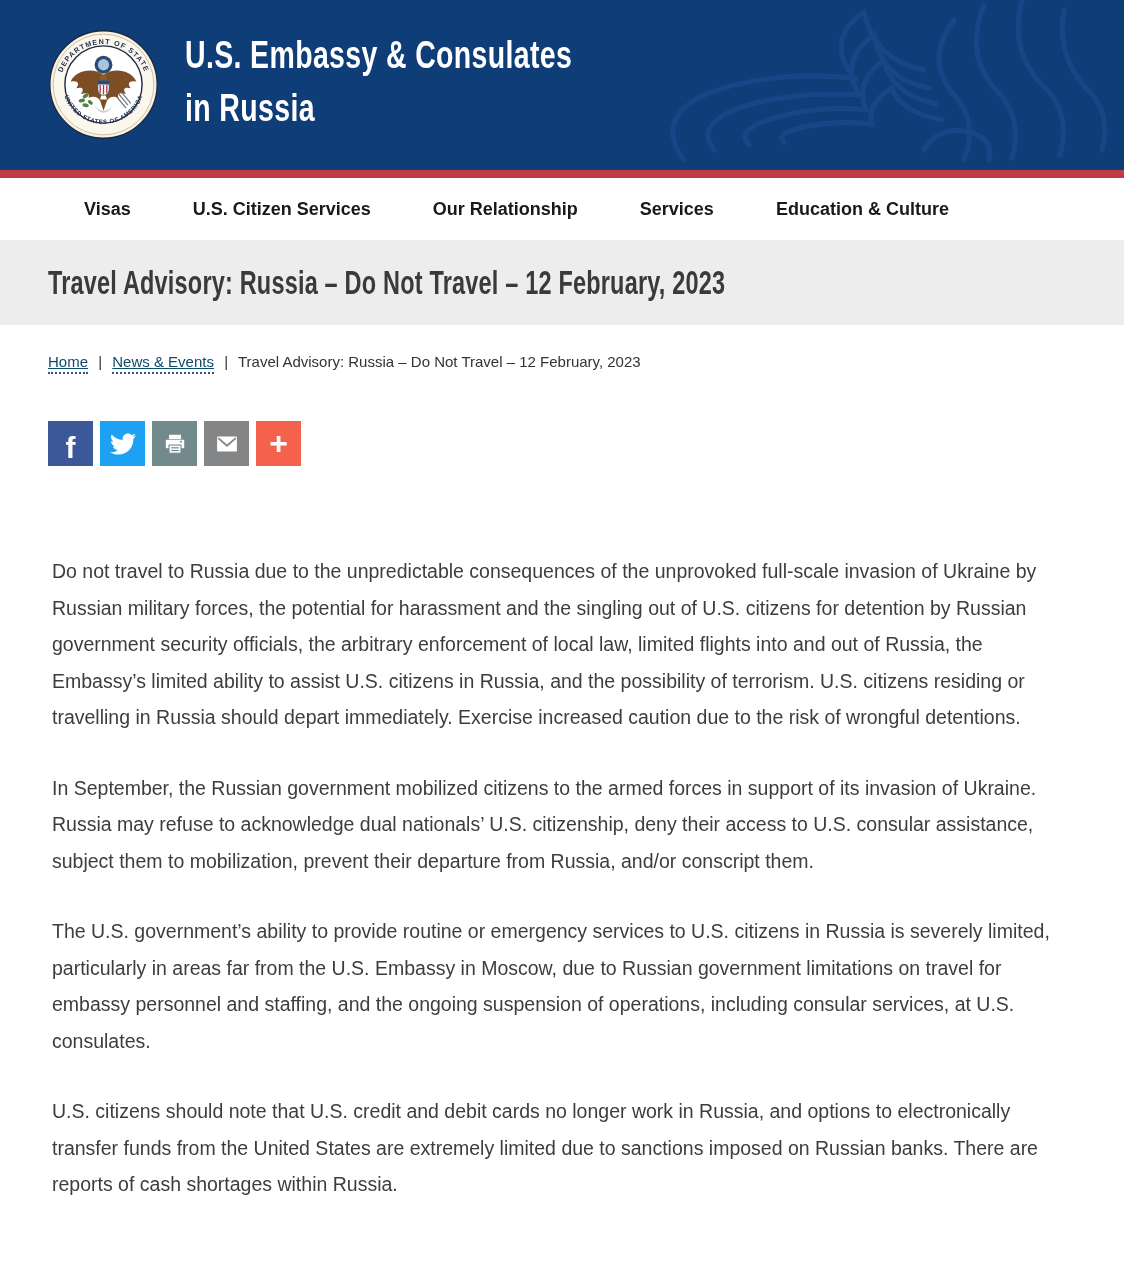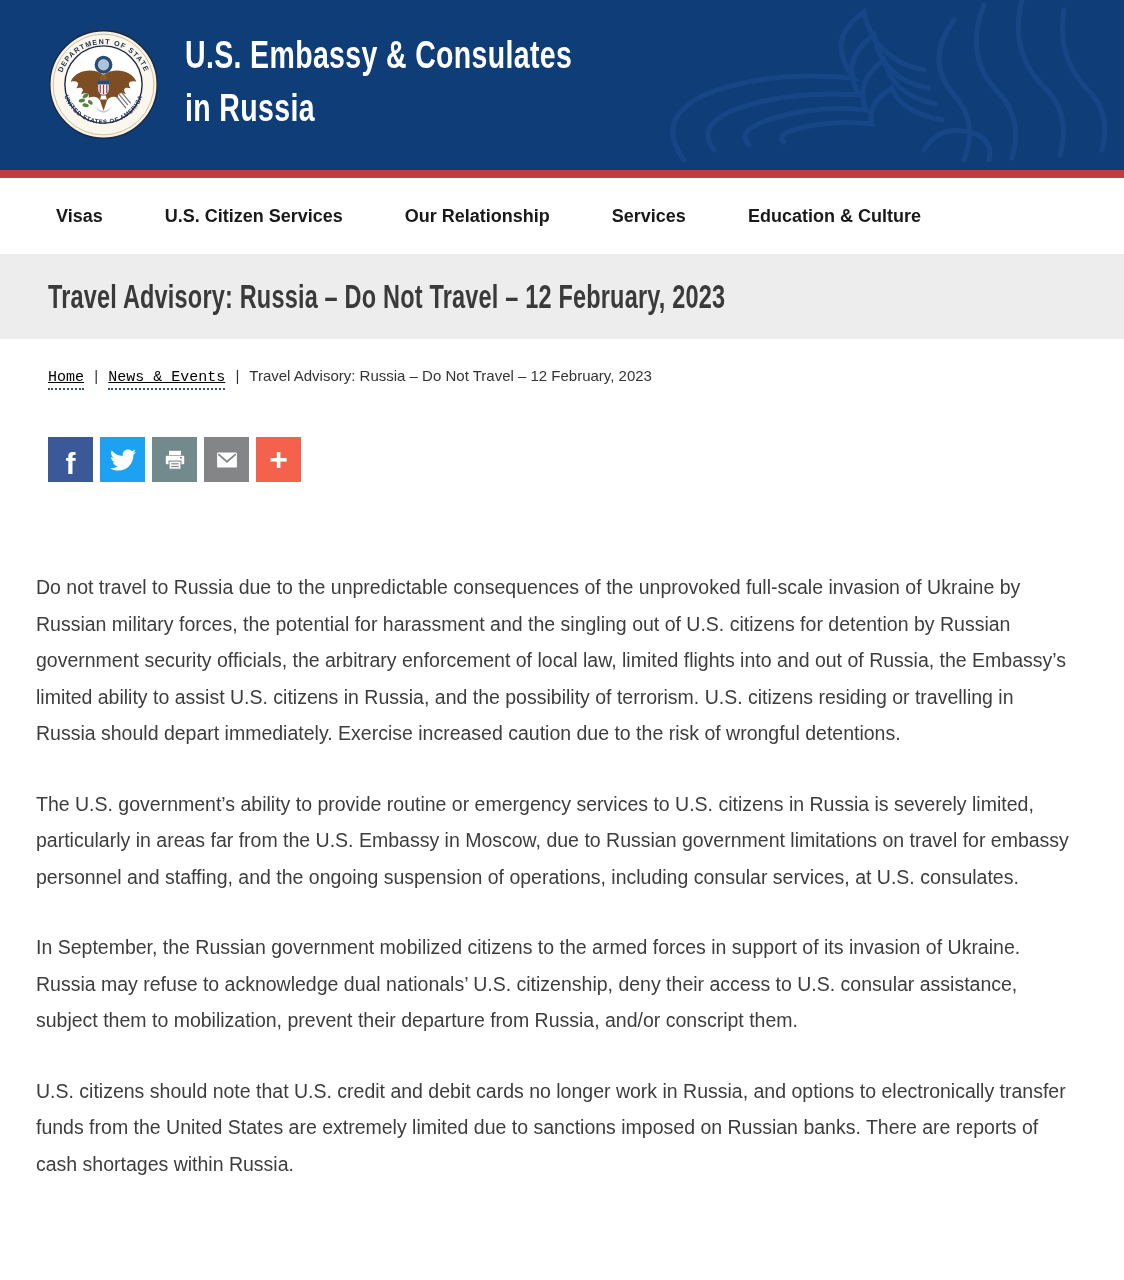--- a/index.html
+++ b/index.html
@@ -43,22 +43,22 @@
   }
   .masthead span { display: block; }
 
   .red-bar { height: 8px; background: #c23b44; }
 
   
   .navbar {
     display: flex;
     align-items: center;
     gap: 62px;
-    height: 76px;
-    padding-left: 56px;
+    height: 62px;
+    padding-left: 84px;
     background: #ffffff;
   }
   .nav-item {
     font-size: 18px;
     font-weight: bold;
     color: #191919;
     cursor: pointer;
     white-space: nowrap;
   }
 
@@ -81,26 +81,25 @@
   }
 
   
   .breadcrumb {
     margin: 27px 48px 0 48px;
     font-size: 15px;
     line-height: 20px;
     color: #333333;
   }
   .crumb-link {
-    color: #000000;
+    color: #0c4a6e;
     text-decoration: underline;
     border-bottom: 2px dotted #2e567e;
     padding-bottom: 2px;
     cursor: pointer;
-    font-family: Liberation Mono, monospace;
   }
   .crumb-sep { margin: 0 6px; color: #333333; }
 
   
   .share-row {
     display: flex;
     gap: 7px;
     margin: 49px 48px 0 48px;
   }
   .share-btn {
@@ -113,21 +112,21 @@
     user-select: none;
   }
   .share-facebook { background: #3b5998; font-size: 30px; font-weight: bold; }
   .share-twitter  { background: #1da1f2; }
   .share-print    { background: #738a8d; }
   .share-email    { background: #848587; }
   .share-more     { background: #f4624d; font-size: 32px; font-weight: bold; }
   .share-facebook .glyph { transform: translateY(4px); }
 
   
-  .article { margin: 87px 48px 0 36px; }
+  .article { margin: 87px 48px 0 52px; }
   .article p {
     font-size: 19.5px;
     line-height: 36.5px;
     color: #3d3d3d;
     margin: 0 0 34px 0;
     white-space: pre-wrap;
   }
 </style>
 </head>
 <body>
@@ -241,16 +240,16 @@
       <polyline points="4.5,7 12,13.5 19.5,7" fill="none" stroke="#848587" stroke-width="1.6"></polyline>
     </svg>
   </div>
   <div class="share-btn share-more">
     <span>+</span>
   </div>
 </div>
 
 <div class="article">
   <p>Do not travel to Russia due to the unpredictable consequences of the unprovoked full-scale invasion of Ukraine by Russian military forces, the potential for harassment and the singling out of U.S. citizens for detention by Russian government security officials, the arbitrary enforcement of local law, limited flights into and out of Russia, the Embassy’s limited ability to assist U.S. citizens in Russia, and the possibility of terrorism. U.S. citizens residing or travelling in Russia should depart immediately. Exercise increased caution due to the risk of wrongful detentions.</p>
+  <p>In September, the Russian government mobilized citizens to the armed forces in support of its invasion of Ukraine.   Russia may refuse to acknowledge dual nationals’ U.S. citizenship, deny their access to U.S. consular assistance, subject them to mobilization, prevent their departure from Russia, and/or conscript them.</p>
   <p>The U.S. government’s ability to provide routine or emergency services to U.S. citizens in Russia is severely limited, particularly in areas far from the U.S. Embassy in Moscow, due to Russian government limitations on travel for embassy personnel and staffing, and the ongoing suspension of operations, including consular services, at U.S. consulates.</p>
-  <p>In September, the Russian government mobilized citizens to the armed forces in support of its invasion of Ukraine.   Russia may refuse to acknowledge dual nationals’ U.S. citizenship, deny their access to U.S. consular assistance, subject them to mobilization, prevent their departure from Russia, and/or conscript them.</p>
   <p>U.S. citizens should note that U.S. credit and debit cards no longer work in Russia, and options to electronically transfer funds from the United States are extremely limited due to sanctions imposed on Russian banks. There are reports of cash shortages within Russia.</p>
 </div>
 
 </body></html>

